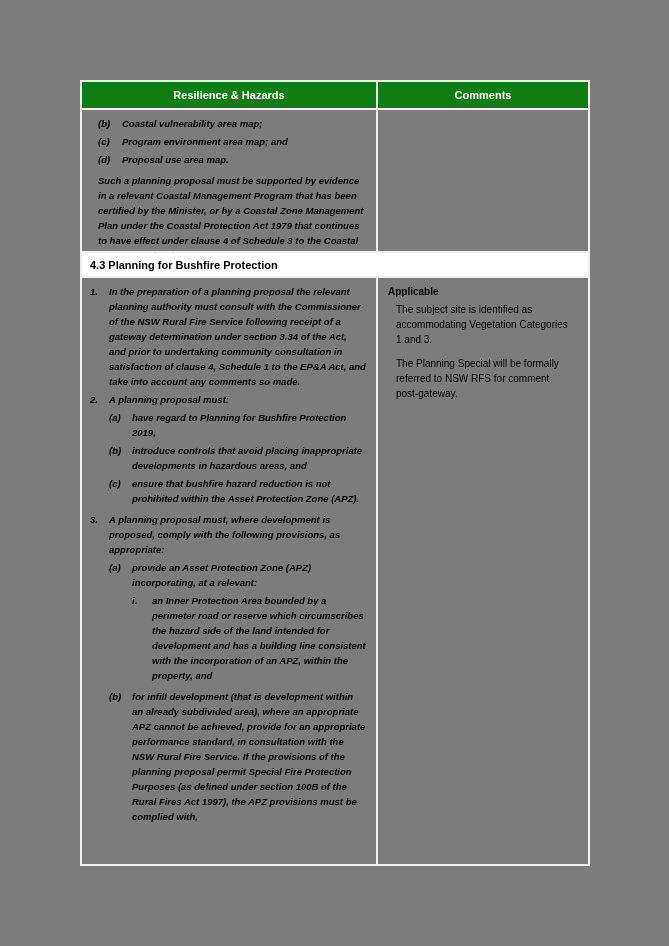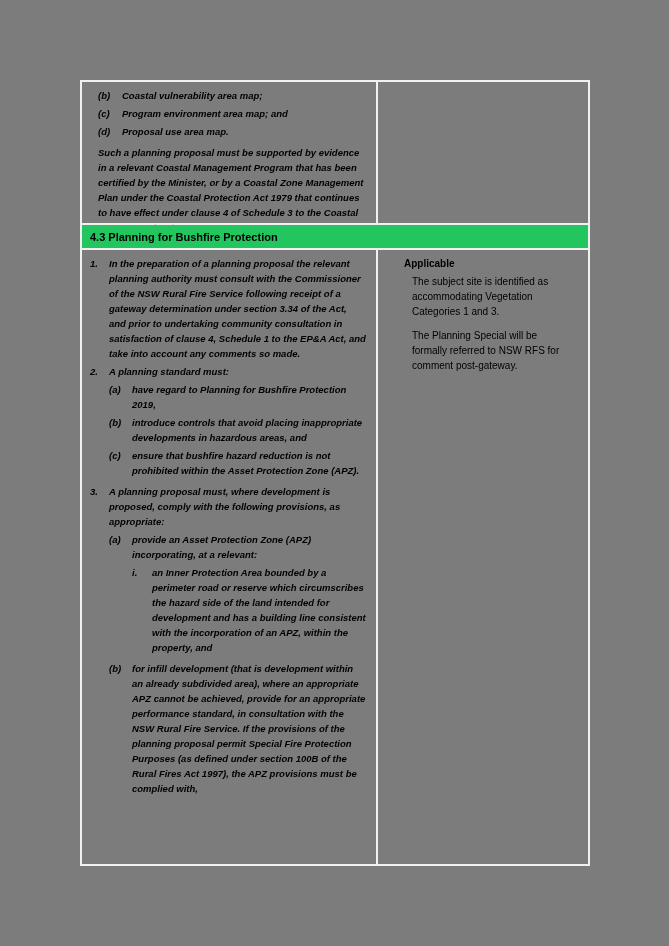--- a/index.html
+++ b/index.html
@@ -51,39 +51,39 @@
     font-size: 11px;
   }
   
   .coastal-row { height: 143px; }
   .coastal-row .cell.left {
     padding: 6px 12px 0 16px;
   }
   
   .section-row {
     height: 25px;
-    background: #22c55e;
+    background: #ffffff;
   }
   .section-row .section-cell {
     width: 100%;
     display: flex;
     align-items: center;
     padding-left: 8px;
     font-weight: bold;
     font-size: 11px;
     color: #000000;
   }
   
   .bushfire-row { flex: 1; overflow: hidden; }
   .bushfire-row .cell.left {
     padding: 6px 10px 0 8px;
     overflow: hidden;
   }
   .bushfire-row .cell.right {
-    padding: 6px 14px 0 26px;
+    padding: 6px 14px 0 10px;
   }
   
   .quote {
     font-style: italic;
     font-weight: bold;
     font-size: 9.5px;
     line-height: 15px;
     color: #000000;
   }
   .li { display: flex; margin-bottom: 3px; }
@@ -105,20 +105,24 @@
     font-weight: bold;
     margin: 0 0 3px 0;
   }
   .comments p { margin: 0 0 9px 8px; }
 </style>
 </head>
 <body>
 
 <div class="doc-table">
 
+  <div class="row header-row">
+    <div class="cell left">Resilience &amp; Hazards</div>
+    <div class="cell right">Comments</div>
+  </div>
 
   <div class="row coastal-row">
     <div class="cell left quote">
       <div class="li alpha-li">
         <span class="mk">(b)</span>
         <span class="tx">Coastal vulnerability area map;</span>
       </div>
       <div class="li alpha-li">
         <span class="mk">(c)</span>
         <span class="tx">Program environment area map; and</span>
@@ -140,21 +144,21 @@
     <div class="cell left quote">
 
       <div class="li lvl1">
         <span class="mk">1.</span>
         <span class="tx">In the preparation of a planning proposal the relevant planning authority must consult with the Commissioner of the NSW Rural Fire Service following receipt of a gateway determination under section 3.34 of the Act, and prior to undertaking community consultation in satisfaction of clause 4, Schedule 1 to the EP&amp;A Act, and take into account any comments so made.</span>
       </div>
 
       <div class="li lvl1">
         <span class="mk">2.</span>
         <div class="tx">
-          <span>A planning standard must:</span>
+          <span>A planning proposal must:</span>
           <div class="children">
             <div class="li lvl2">
               <span class="mk">(a)</span>
               <span class="tx">have regard to Planning for Bushfire Protection 2019,</span>
             </div>
             <div class="li lvl2">
               <span class="mk">(b)</span>
               <span class="tx">introduce controls that avoid placing inappropriate developments in hazardous areas, and</span>
             </div>
             <div class="li lvl2">

